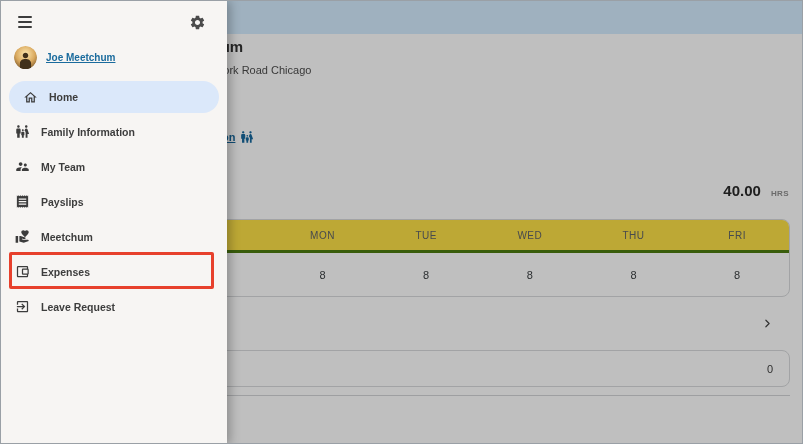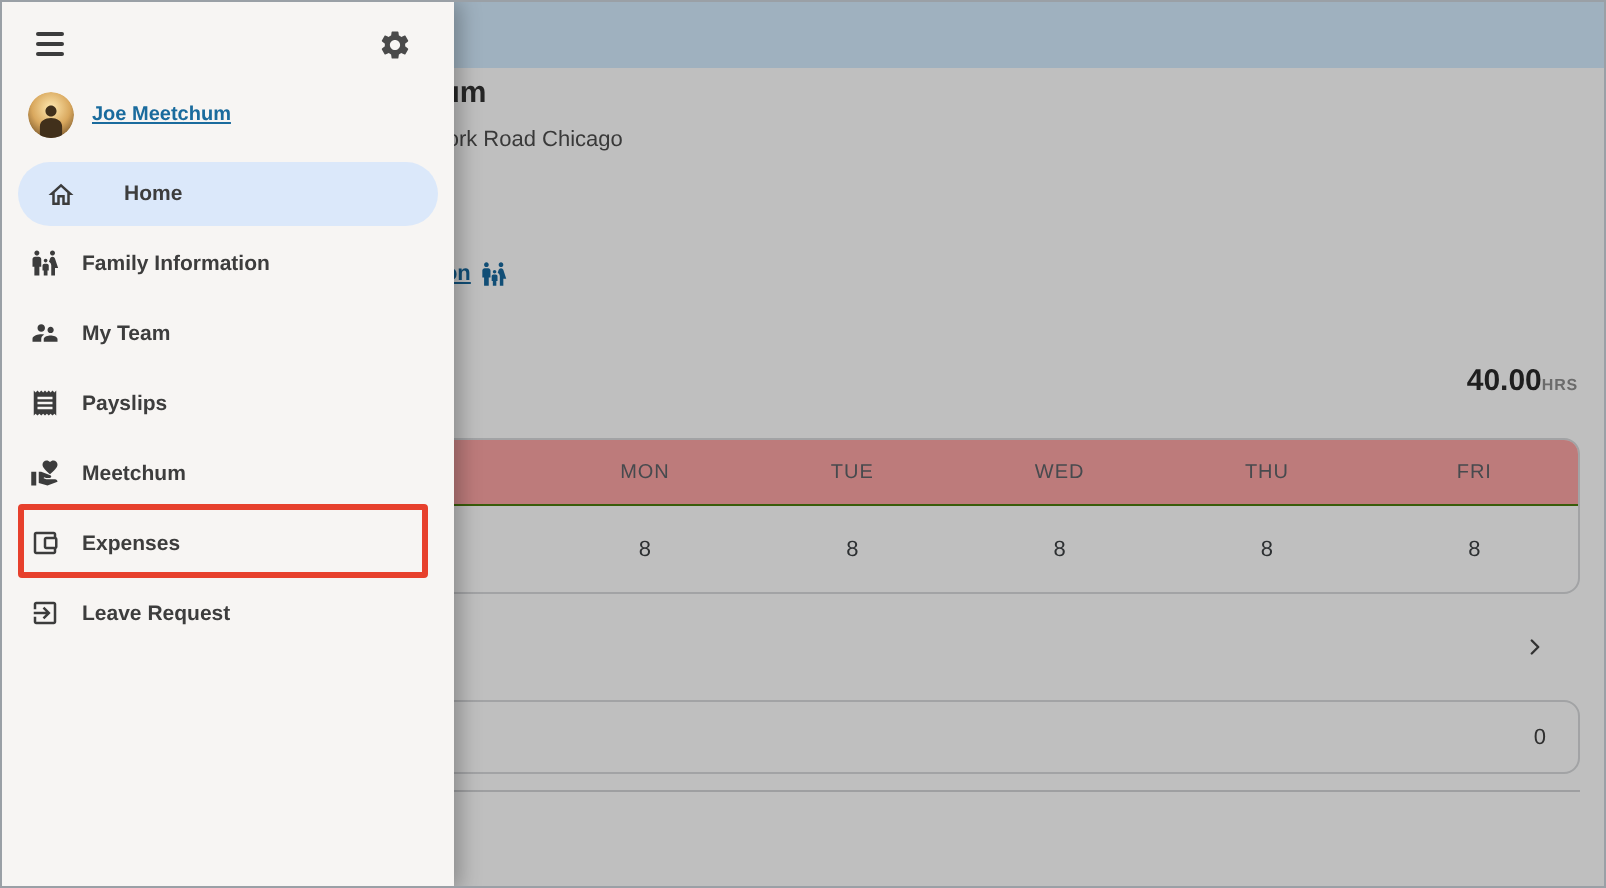--- a/index.html
+++ b/index.html
@@ -11,31 +11,31 @@
   }
 
   
   .content { position:absolute; inset:0; background:#fff; }
   .appbar { position:absolute; left:0; top:0; right:0; height:33px; background:#d5ecff; }
   .main-heading { position:absolute; left:138px; top:37px; font-size:15px; font-weight:bold; color:#333; }
   .main-address { position:absolute; left:216px; top:63px; font-size:11px; color:#4d4d4d; }
   .family-link-row { position:absolute; left:136px; top:129px; display:flex; align-items:center; gap:5px; }
   .family-link { font-size:11px; font-weight:bold; color:#17699e; text-decoration:underline; cursor:pointer; }
   .family-link-row svg { width:14px; height:14px; fill:#17699e; }
-  .hours { position:absolute; right:13px; top:181px; display:flex; align-items:baseline; gap:0; }
+  .hours { position:absolute; right:13px; top:181px; display:flex; align-items:baseline; gap:10px; }
   .hours-value { font-size:15px; font-weight:bold; color:#2a2a2a; }
   .hours-unit { font-size:8px; font-weight:bold; color:#8f8f8f; letter-spacing:.4px; }
 
   .day-table {
     position:absolute; left:165px; right:12px; top:218px; height:78px;
     border:1px solid #d8dadc; border-radius:8px; background:#fff; overflow:hidden;
   }
   .day-head {
     display:grid; grid-template-columns:repeat(6,1fr); height:33px;
-    background:#fca5a5; border-bottom:1px solid #4d7c0f; align-items:center;
+    background:#fde047; border-bottom:3px solid #4d7c0f; align-items:center;
   }
   .day-head span { text-align:center; font-size:10px; color:#5f6368; letter-spacing:.5px; }
   .day-vals { display:grid; grid-template-columns:repeat(6,1fr); height:43px; align-items:center; }
   .day-vals span { text-align:center; font-size:11px; color:#3c4043; }
 
   .chevron-row {
     position:absolute; left:165px; right:12px; top:296px; height:52px;
     display:flex; align-items:center; justify-content:flex-end; padding-right:16px; cursor:pointer;
   }
   .chevron-row svg { width:13px; height:13px; }
@@ -61,21 +61,21 @@
   .menu-btn i { display:block; height:1.8px; background:#3c3c3c; border-radius:1px; }
   .settings-btn { position:absolute; left:188px; top:13px; width:17px; height:17px; color:#4a4a4a; cursor:pointer; }
   .settings-btn svg { width:100%; height:100%; fill:currentColor; }
 
   .profile-row { position:absolute; left:13px; top:45px; display:flex; align-items:center; gap:9px; }
   .avatar { width:23px; height:23px; border-radius:50%; overflow:hidden; flex:none; }
   .user-name { font-size:10px; font-weight:bold; color:#1a6b9d; text-decoration:underline; cursor:pointer; }
 
   .home-pill {
     position:absolute; left:8px; top:80px; width:210px; height:32px; border-radius:16px;
-    background:#dbe8fa; display:flex; align-items:center; gap:24px; padding-left:14px; cursor:pointer;
+    background:#dbe8fa; display:flex; align-items:center; gap:11px; padding-left:14px; cursor:pointer;
   }
   .nav-list { position:absolute; left:0; top:113px; right:0; }
   .nav-item { height:35px; display:flex; align-items:center; gap:11px; padding-left:14px; cursor:pointer; }
   .nav-item svg, .home-pill svg { width:15px; height:15px; flex:none; color:#3c3c3c; }
   .nav-item svg { fill:#3c3c3c; }
   .home-pill svg { fill:#3c3c3c; }
   .nav-label { font-size:10.5px; font-weight:600; color:#3d3d3d; }
 
   .highlight-box {
     position:absolute; left:8px; top:251px; width:205px; height:37px;

